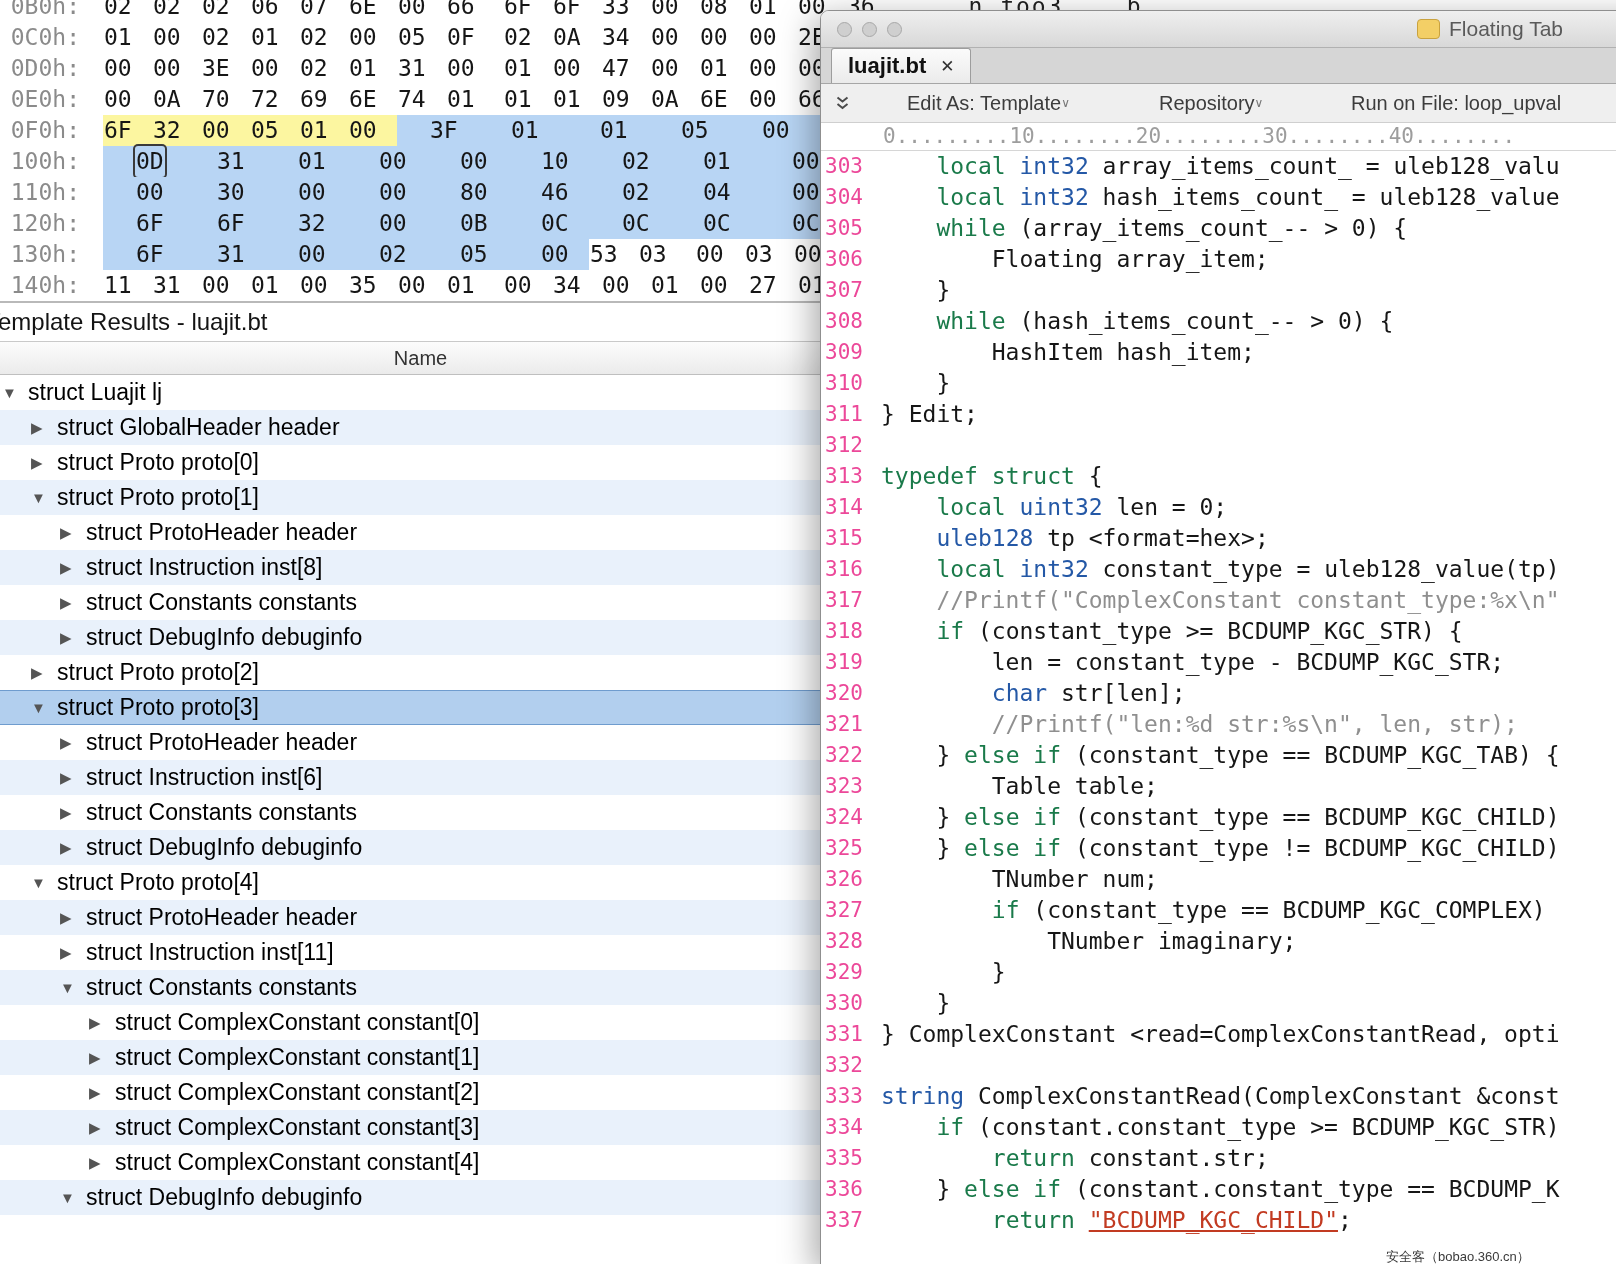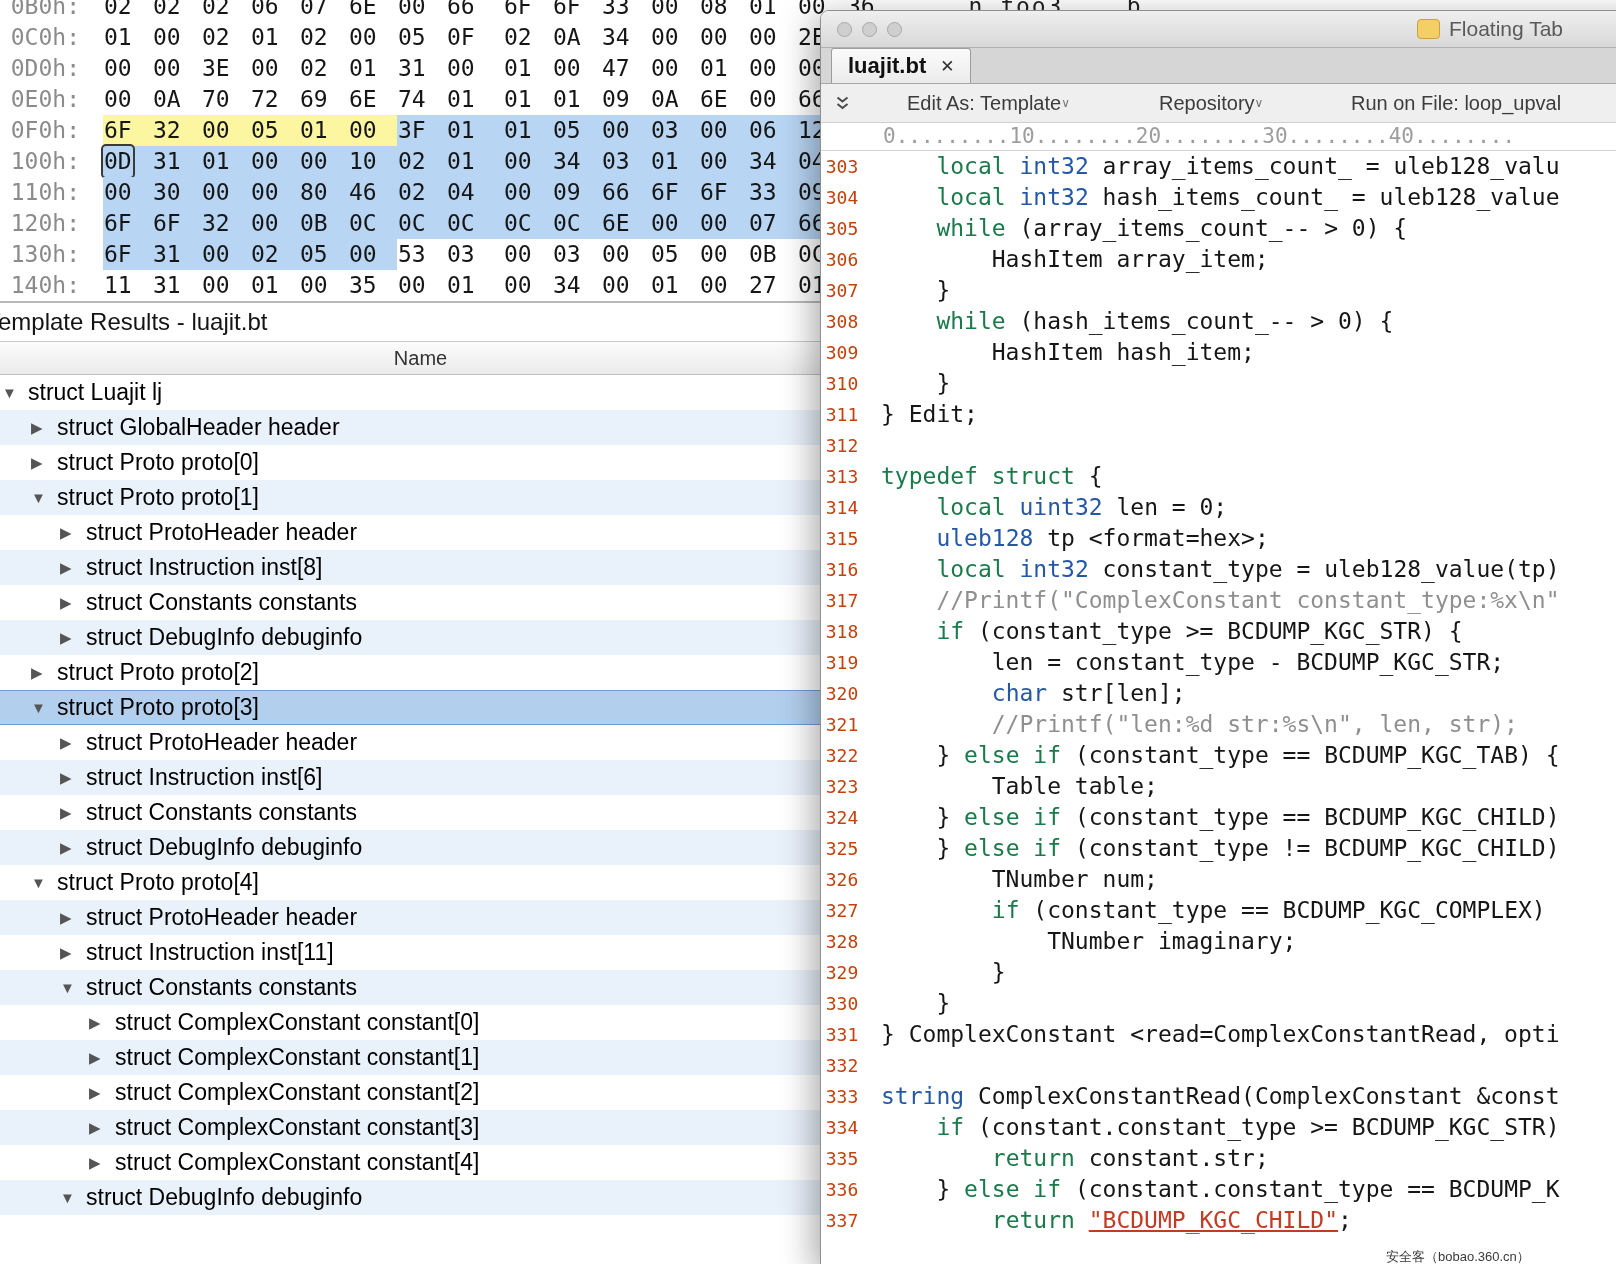--- a/index.html
+++ b/index.html
@@ -8,21 +8,21 @@
   
   .left-app{position:absolute;inset:0;background:#fff;}
 
   .hex-pane{position:absolute;left:0;top:-9px;width:1616px;
     font-family:"DejaVu Sans Mono",monospace;font-size:23px;color:#161616;}
   .hex-row{height:31px;line-height:31px;white-space:nowrap;}
   .hex-addr{display:inline-block;width:80px;text-align:right;color:#8b8b8b;margin-right:23px;}
   .hex-byte{display:inline-block;width:49px;height:31px;vertical-align:top;}
   .hex-byte.grp{width:57px;}
   .hl-y{background:var(--hl-yellow,#fcf6a0);}
-  .hl-b{background:var(--sel-blue,#b8d5f4);}
+  .hl-b{background:var(--sel-blue,#b8d5f4);padding-left:32px;}
   .bt{display:inline-block;padding:0 1px;}
   .bt.caret{box-shadow:0 0 0 2px #3a3a3a;border-radius:3px;}
   .hex-ascii{margin-left:10px;color:#222;letter-spacing:2px;}
 
   .tpl-section{position:absolute;left:0;top:301px;width:820px;border-top:2px solid #b9b9b9;}
   .tpl-title{height:38px;line-height:38px;font-size:24px;color:#141414;margin-left:-14px;white-space:nowrap;}
   .tpl-header{height:32px;line-height:32px;text-align:center;font-size:20px;color:#333;
     background:linear-gradient(#fcfcfc,#ebebeb);border-top:1px solid #c9c9c9;border-bottom:1px solid #bfbfbf;padding-left:21px;}
   .tree{font-size:23px;color:#000;}
   .tree-row{height:35px;line-height:35px;display:flex;align-items:center;white-space:nowrap;}
@@ -55,21 +55,21 @@
   .tb-item{position:absolute;top:0;height:38px;display:flex;align-items:center;white-space:nowrap;}
   .chev{font-size:12px;color:#777;}
 
   .win-ruler{height:27px;background:#fff;border-bottom:1px solid #d6d6d6;overflow:hidden;}
   .ruler-text{display:inline-block;margin-left:62px;font-family:"DejaVu Sans Mono",monospace;
     font-size:21px;line-height:27px;color:#9d9d9d;white-space:pre;}
 
   .win-code{position:absolute;top:140px;bottom:0;left:0;right:0;background:#fff;overflow:hidden;}
   .code-line{height:31px;line-height:31px;display:flex;white-space:pre;
     font-family:"DejaVu Sans Mono",monospace;font-size:23px;}
-  .ln{flex:none;width:42px;text-align:center;color:#c2410c;font-size:18px;}
+  .ln{flex:none;width:42px;text-align:right;color:#ec4899;font-size:21px;}
   .lc{margin-left:18px;color:#161616;}
   .tk-k{color:var(--kw,#1a7a4a);}
   .tk-t{color:var(--ty,#2458a6);}
   .tk-c{color:var(--cmt,#8f8f8f);}
   .tk-s{color:var(--str,#c23b22);text-decoration:underline;}
 
   .watermark{position:absolute;left:1386px;top:1248px;font-size:13px;color:#3a3a3a;z-index:60;white-space:nowrap;}
 </style>
 </head>
 <body>
@@ -233,21 +233,21 @@
   </div>
 
   <div class="win-ruler">
     <span class="ruler-text">0.........10........20........30........40........</span>
   </div>
 
   <div class="win-code">
       <div class="code-line"><span class="ln">303</span><span class="lc"><span>    </span><span class="tk-k">local</span><span> </span><span class="tk-t">int32</span><span> array_items_count_ = uleb128_valu</span></span></div>
       <div class="code-line"><span class="ln">304</span><span class="lc"><span>    </span><span class="tk-k">local</span><span> </span><span class="tk-t">int32</span><span> hash_items_count_ = uleb128_value</span></span></div>
       <div class="code-line"><span class="ln">305</span><span class="lc"><span>    </span><span class="tk-k">while</span><span> (array_items_count_-- &gt; 0) {</span></span></div>
-      <div class="code-line"><span class="ln">306</span><span class="lc"><span>        HashItem array_item;</span></span></div>
+      <div class="code-line"><span class="ln">306</span><span class="lc"><span>        Floating array_item;</span></span></div>
       <div class="code-line"><span class="ln">307</span><span class="lc"><span>    }</span></span></div>
       <div class="code-line"><span class="ln">308</span><span class="lc"><span>    </span><span class="tk-k">while</span><span> (hash_items_count_-- &gt; 0) {</span></span></div>
       <div class="code-line"><span class="ln">309</span><span class="lc"><span>        HashItem hash_item;</span></span></div>
       <div class="code-line"><span class="ln">310</span><span class="lc"><span>    }</span></span></div>
       <div class="code-line"><span class="ln">311</span><span class="lc"><span>} Edit;</span></span></div>
       <div class="code-line"><span class="ln">312</span><span class="lc"></span></div>
       <div class="code-line"><span class="ln">313</span><span class="lc"><span class="tk-k">typedef</span><span> </span><span class="tk-k">struct</span><span> {</span></span></div>
       <div class="code-line"><span class="ln">314</span><span class="lc"><span>    </span><span class="tk-k">local</span><span> </span><span class="tk-t">uint32</span><span> len = 0;</span></span></div>
       <div class="code-line"><span class="ln">315</span><span class="lc"><span>    </span><span class="tk-t">uleb128</span><span> tp &lt;format=hex&gt;;</span></span></div>
       <div class="code-line"><span class="ln">316</span><span class="lc"><span>    </span><span class="tk-k">local</span><span> </span><span class="tk-t">int32</span><span> constant_type = uleb128_value(tp)</span></span></div>

